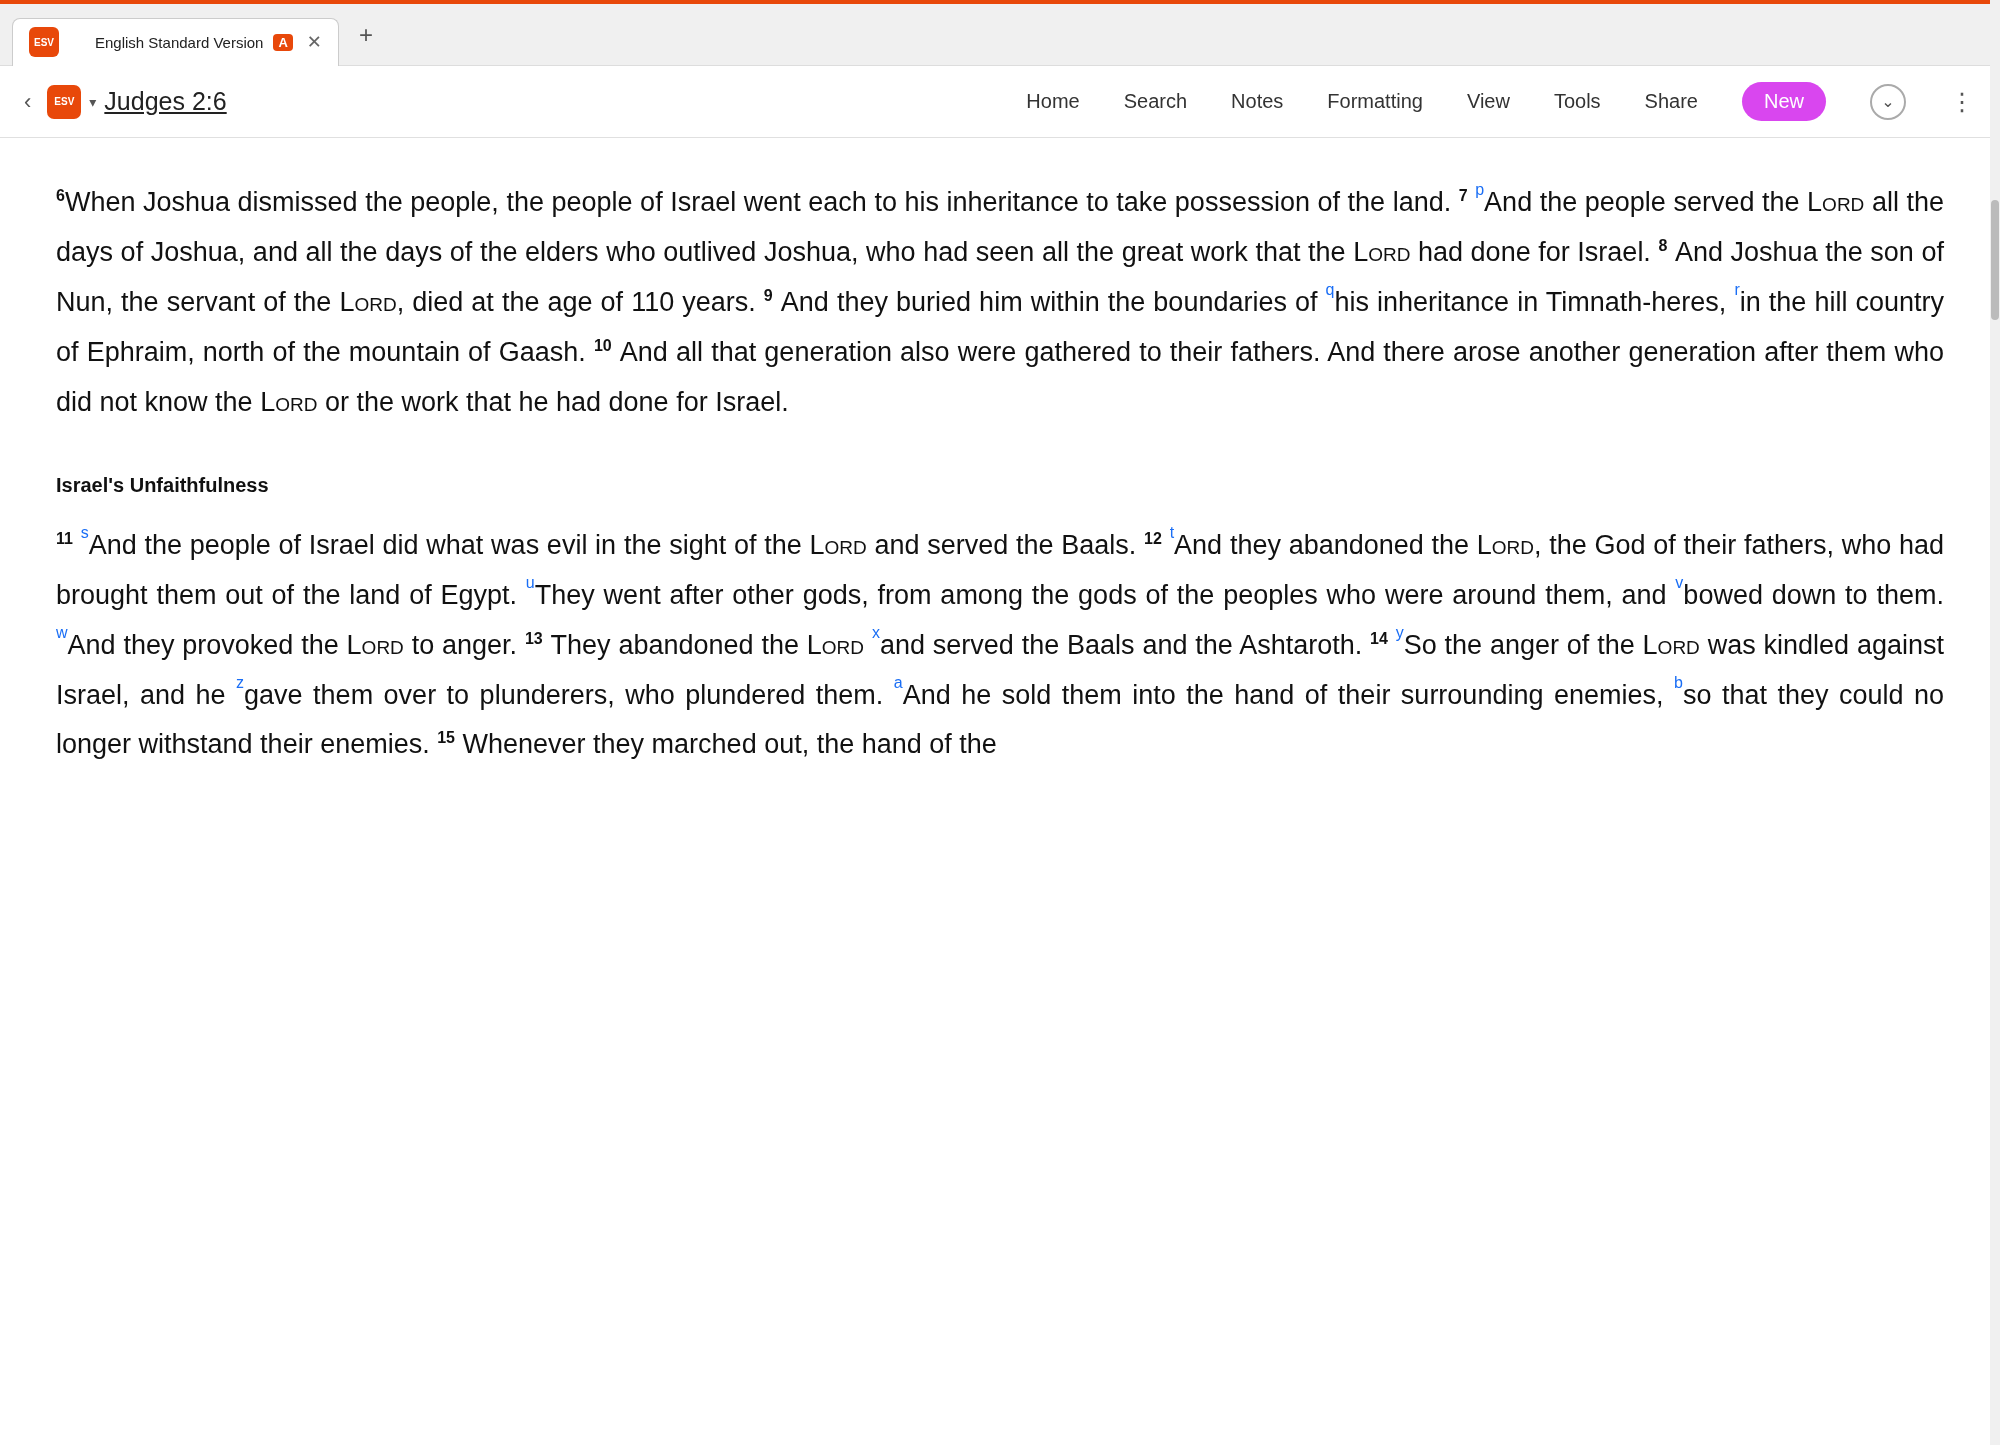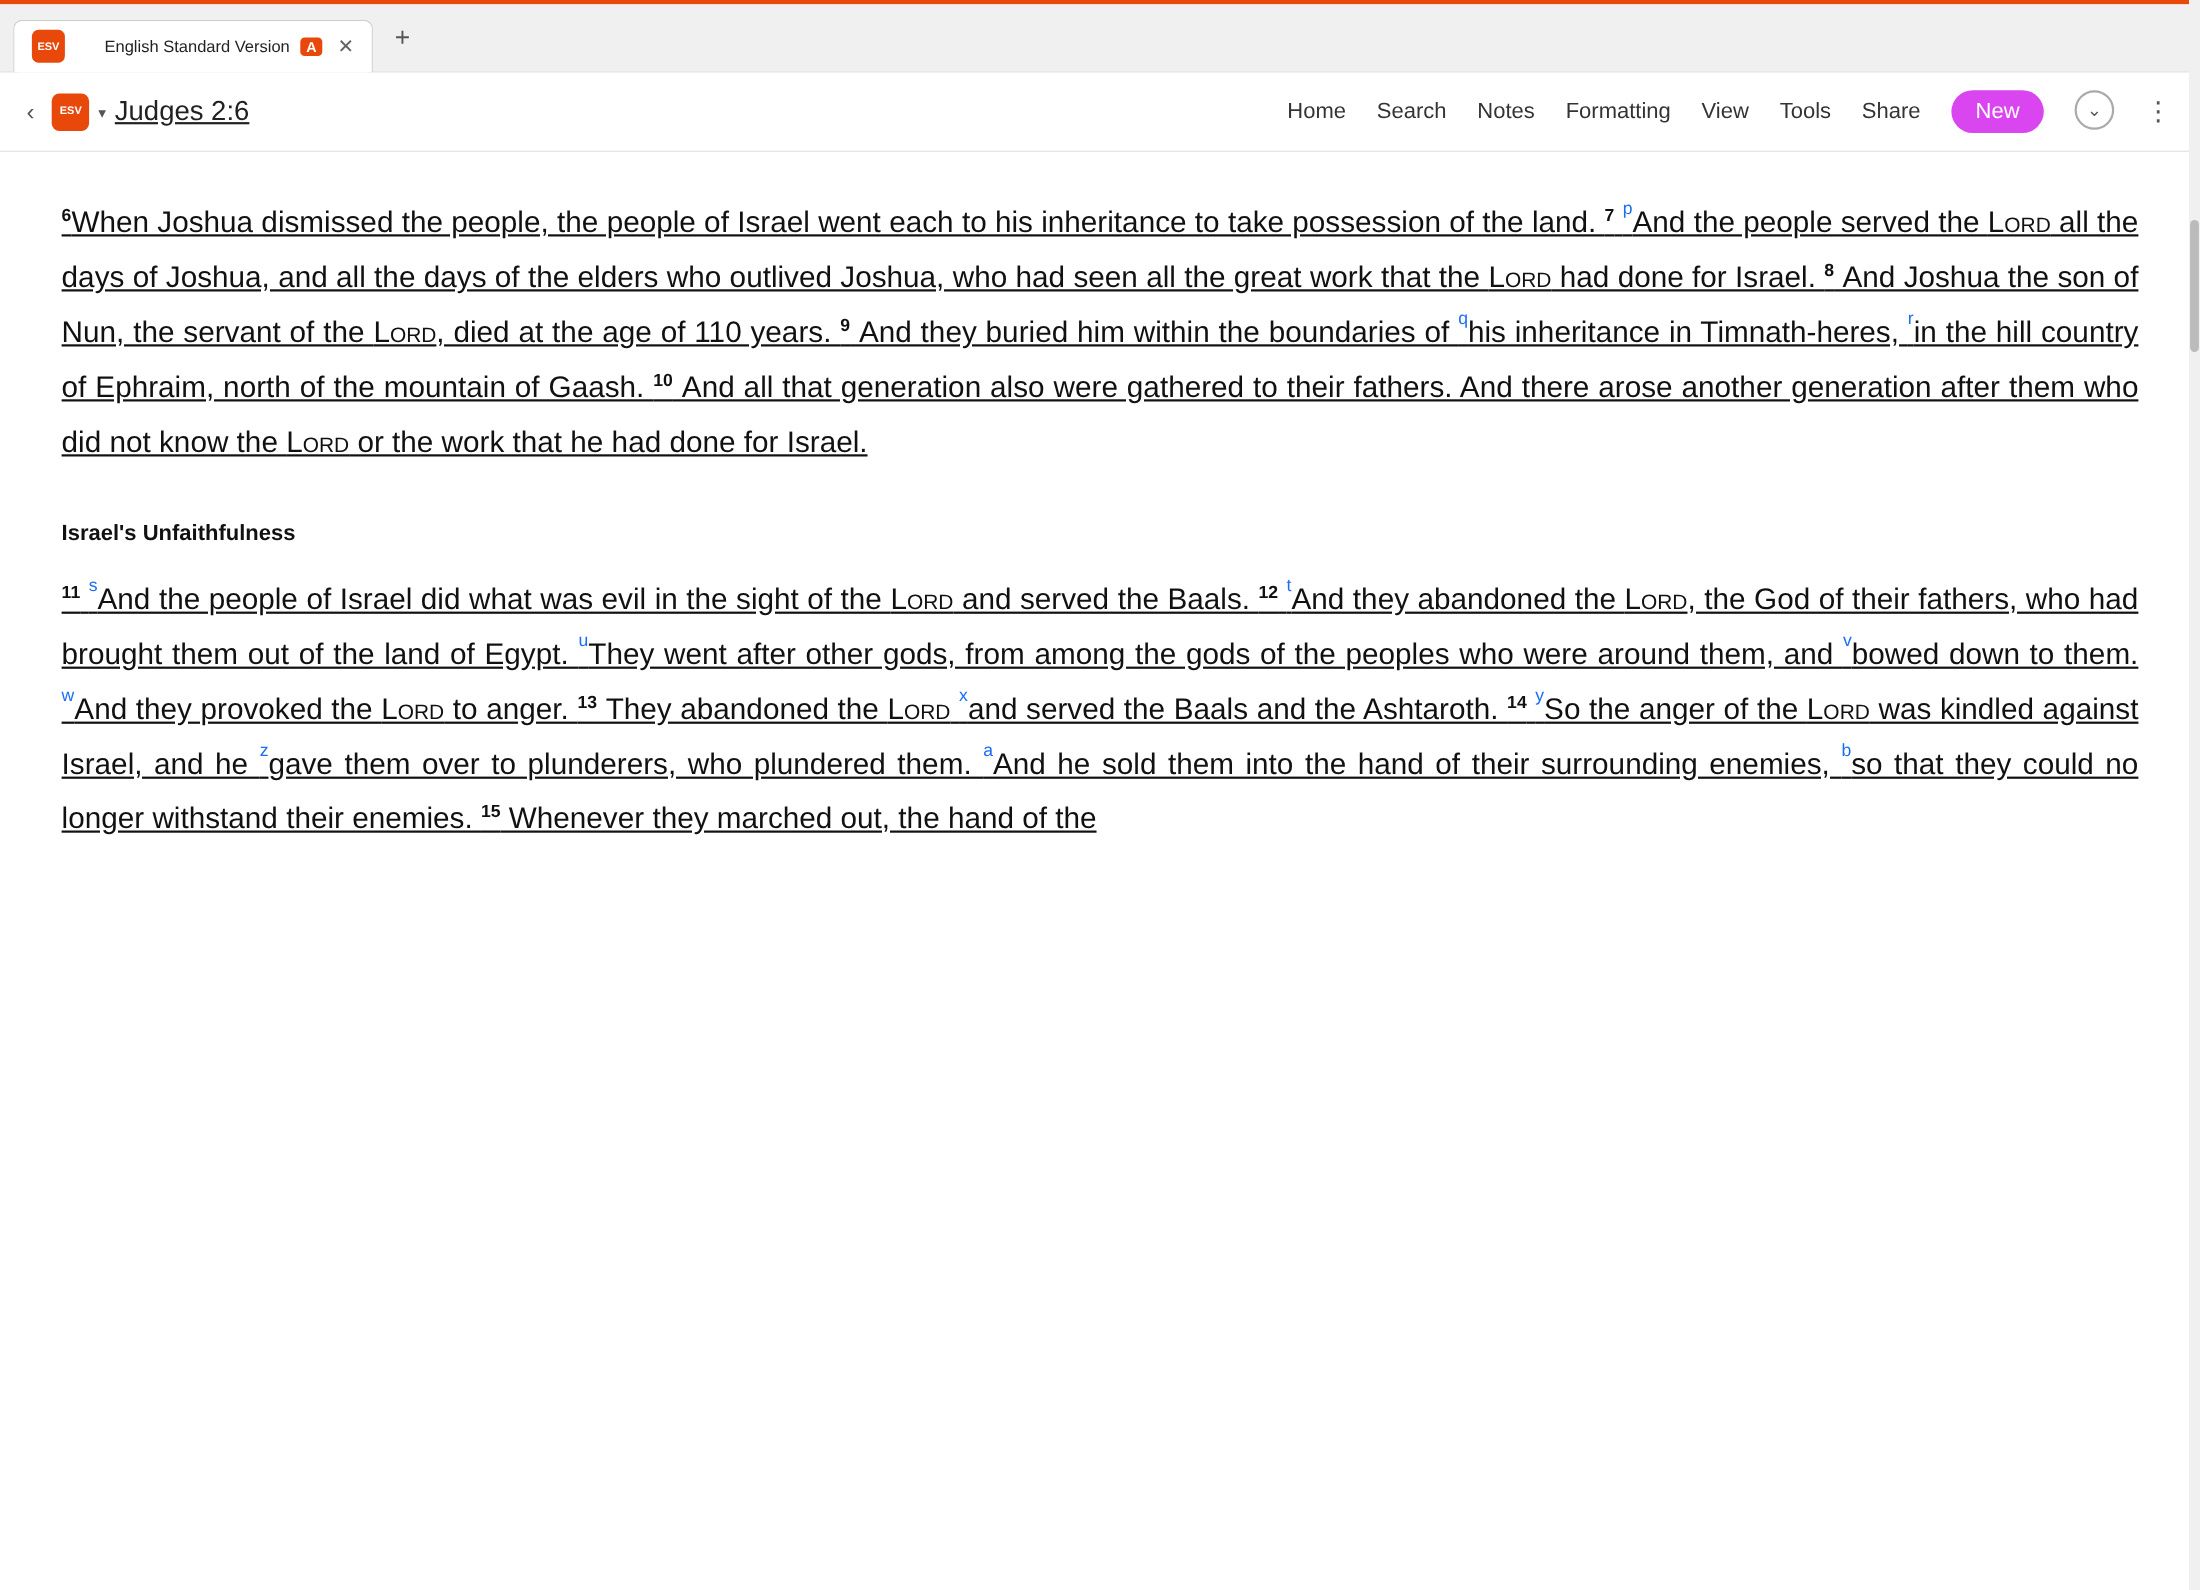--- a/index.html
+++ b/index.html
@@ -101,21 +101,22 @@
       color: #555;
     }
     .nav-loc-text {
       font-size: 25px;
       color: #222;
       font-weight: 400;
       text-decoration: underline;
     }
     .nav-menu {
       display: flex;
-      gap: 28px;
+      align-items: center;
+      gap: 44px;
       margin-left: auto;
     }
     .nav-menu-item {
       font-size: 20px;
       color: #333;
       cursor: pointer;
       background: none;
       border: none;
       font-family: inherit;
     }
@@ -167,21 +168,20 @@
     .section-heading-2 {
       font-size: 20px;
       font-weight: bold;
       margin-bottom: 18px;
       margin-top: 40px;
     }
     .verse-text {
       text-align: justify;
       font-size: 27px;
       line-height: 1.85;
-      text-decoration: underline;
     }
     sup {
       font-size: 16px;
       vertical-align: super;
       line-height: 0;
     }
     .fn-ref {
       color: #1a6ef5;
       font-size: 16px;
       vertical-align: super;

